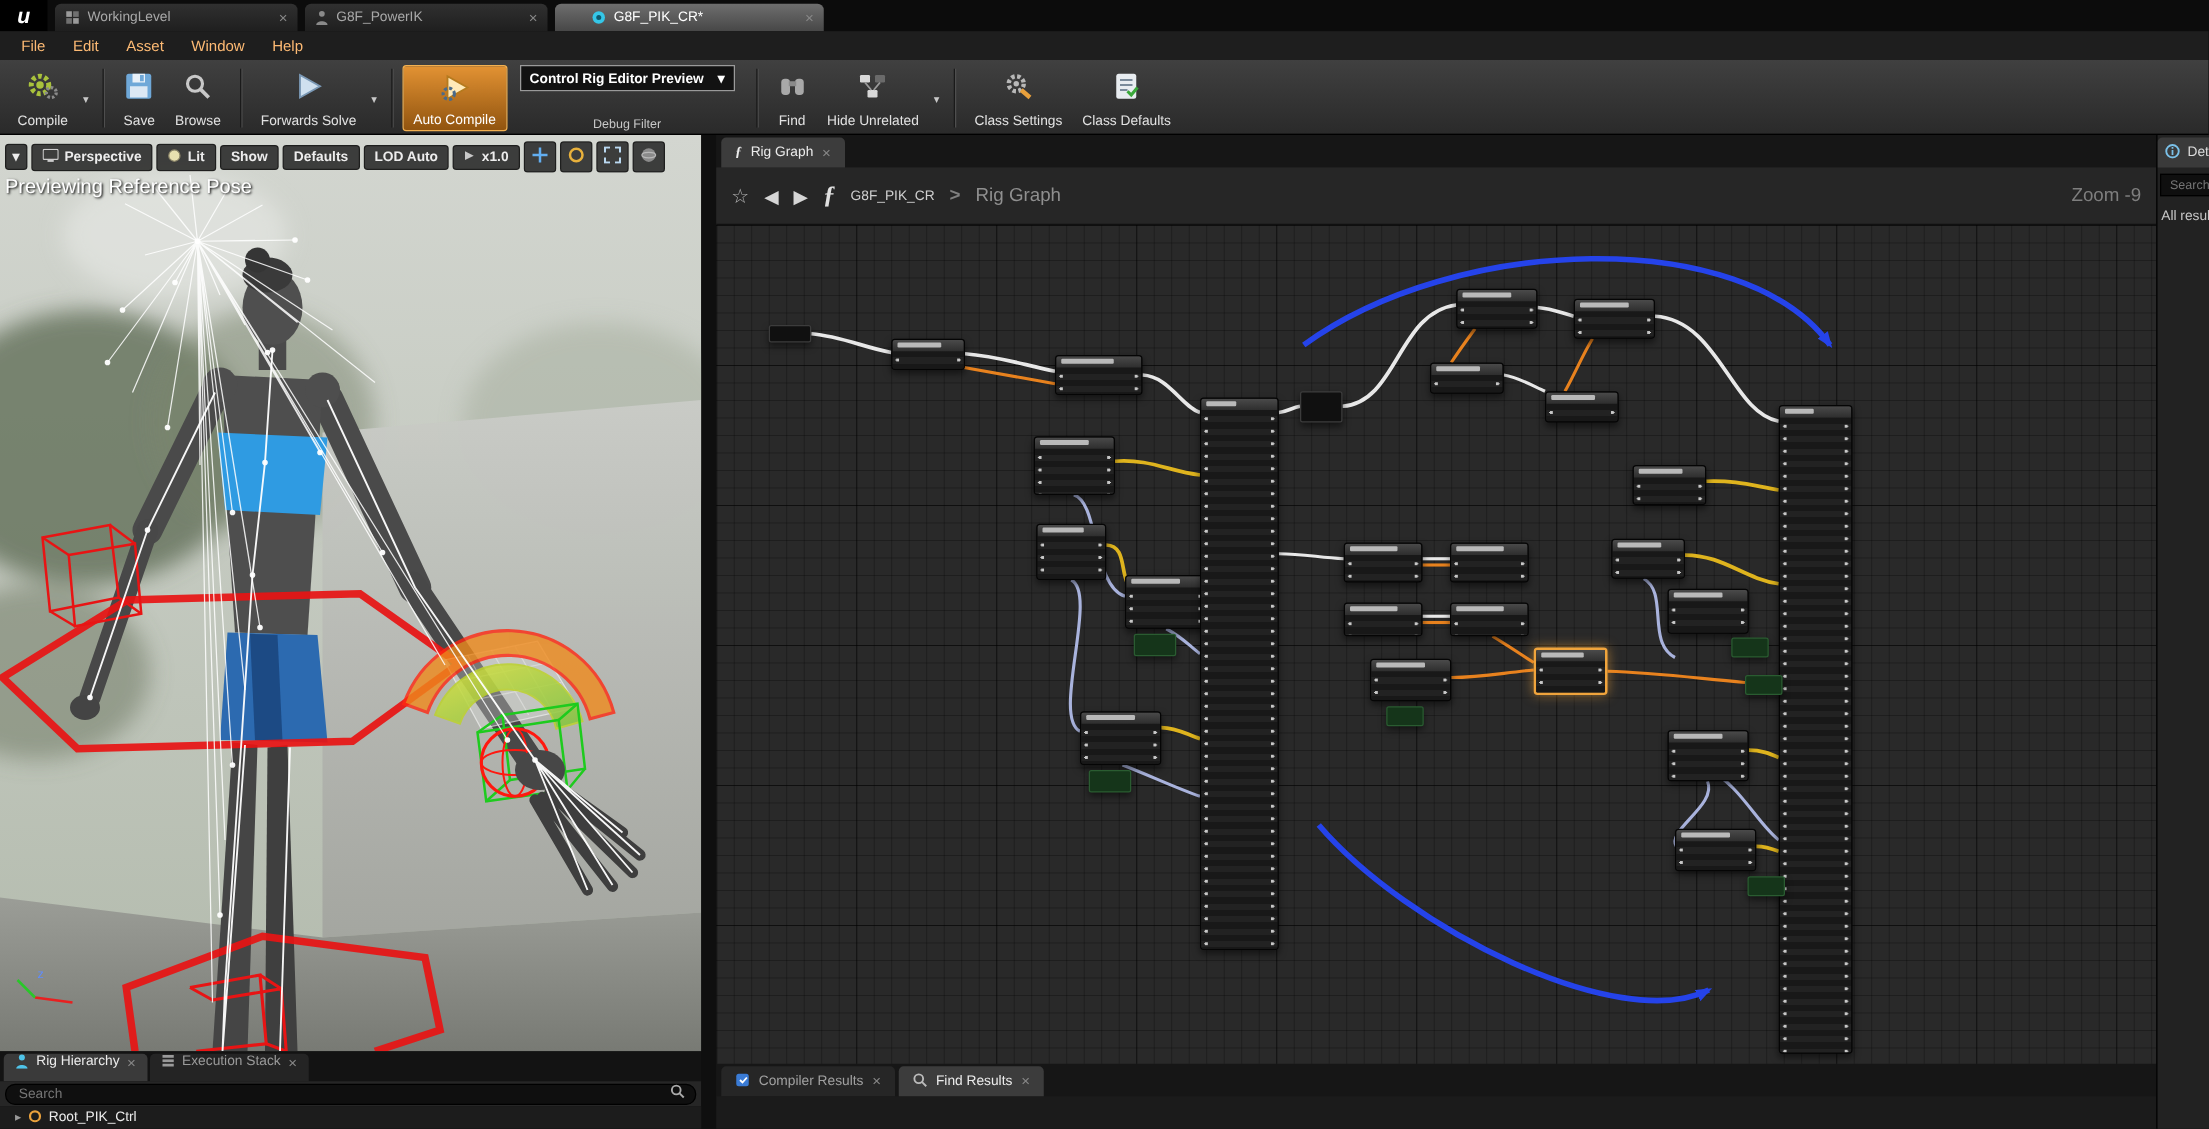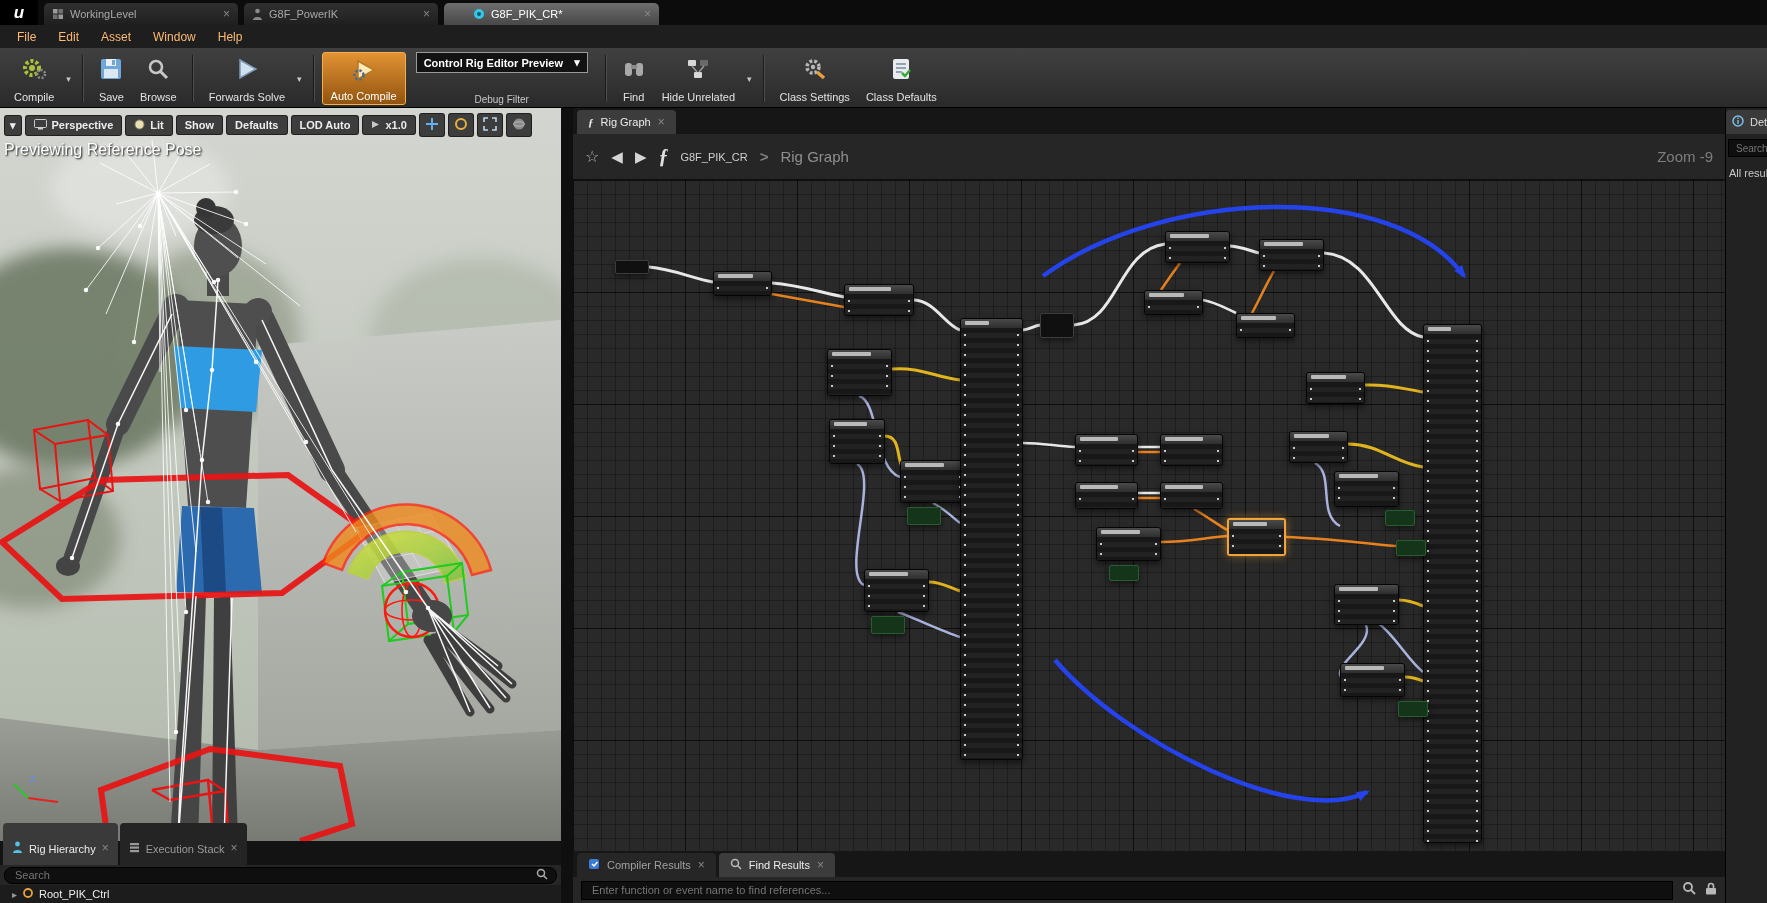--- a/index.html
+++ b/index.html
@@ -34,21 +34,21 @@
   .combo-label{font-size:10px;color:#c8c8c8;margin-top:3px;}
   
   .viewport{position:absolute;left:0;top:108px;width:561px;height:733px;overflow:hidden;background:#9aa094;}
   .vp-toolbar{position:absolute;left:4px;top:5px;right:2px;display:flex;gap:3px;z-index:6;align-items:center;}
   .vbtn{background:rgba(18,18,18,.78);border:1px solid rgba(0,0,0,.5);border-radius:3px;color:#ededed;
         font-size:11px;font-weight:bold;padding:3px 8px;display:flex;align-items:center;gap:5px;white-space:nowrap;}
   .vbtn.iconic{padding:3px 5px;}
   .vp-overlay{position:absolute;left:4px;top:33px;z-index:6;color:#fff;font-size:16px;text-shadow:1px 1px 2px #000;}
   
   .lb-tabs{position:absolute;left:0;top:841px;width:561px;height:24px;background:#131313;display:flex;align-items:flex-end;padding-left:3px;gap:2px;box-sizing:border-box;}
-  .ltab{height:22px;display:flex;align-items:flex-end;gap:6px;padding:10px 9px;background:#3a3a3a;border-radius:4px 4px 0 0;color:#ececec;font-size:11px;}
+  .ltab{height:22px;display:flex;align-items:flex-start;gap:6px;padding:0 9px;background:#3a3a3a;border-radius:4px 4px 0 0;color:#ececec;font-size:11px;}
   .ltab.inactive{background:#242424;color:#9a9a9a;}
   .lb-search{position:absolute;left:0;top:865px;width:561px;height:20px;background:#262626;display:flex;align-items:center;padding:0 4px;box-sizing:border-box;}
   .searchbox{flex:1;height:15px;background:#0f0f0f;border:1px solid #000;border-radius:8px;display:flex;align-items:center;padding:0 8px;gap:6px;}
   .searchbox input{flex:1;background:transparent;border:none;outline:none;color:#999;font-size:11px;font-family:"Liberation Sans",sans-serif;}
   .lb-list{position:absolute;left:0;top:885px;width:561px;height:18px;background:#1c1c1c;display:flex;align-items:center;padding-left:12px;gap:6px;color:#ececec;font-size:11px;}
   .expander{color:#999;font-size:10px;}
   
   .gpanel{position:absolute;left:573px;top:108px;width:1152px;height:795px;background:#1b1b1b;}
   .gtabs{height:26px;background:#161616;display:flex;align-items:flex-end;padding-left:4px;}
   .gtab{height:24px;background:#3c3c3c;border-radius:4px 4px 0 0;display:flex;align-items:center;gap:7px;padding:0 11px;color:#ececec;font-size:11px;}
@@ -620,33 +620,20 @@
       </div>
       <div class="gtab">
         <span><svg width="12" height="12">
               <circle cx="5" cy="5" r="3.5" fill="none" stroke="#bbb" stroke-width="1.5"></circle>
               <line x1="7.5" y1="7.5" x2="11" y2="11" stroke="#bbb" stroke-width="1.5"></line>
             </svg></span>
         <span>Find Results</span>
         <span class="tabclose">×</span>
       </div>
     </div>
-    <div class="gsearch">
-      <div class="gsearch-input">
-        <input placeholder="Enter function or event name to find references..." style="">
-      </div>
-      <span><svg width="14" height="14">
-            <circle cx="6" cy="6" r="4" fill="none" stroke="#b8b8b8" stroke-width="1.8"></circle>
-            <line x1="9" y1="9" x2="13" y2="13" stroke="#b8b8b8" stroke-width="1.8"></line>
-          </svg></span>
-      <span><svg width="12" height="13">
-            <rect x="1" y="6" width="10" height="6.5" rx="1" fill="#b8b8b8"></rect>
-            <path d="M3.5 6 V4 a2.5 2.5 0 0 1 5 0 V6" fill="none" stroke="#b8b8b8" stroke-width="1.6"></path>
-          </svg></span>
-    </div>
   </div>
 
   <div class="dpanel">
     <div class="dtab">
       <span><svg width="12" height="12">
             <circle cx="6" cy="6" r="5" fill="none" stroke="#7ac0e8" stroke-width="1.5"></circle>
             <rect x="5.3" y="5" width="1.4" height="4" fill="#7ac0e8"></rect>
             <rect x="5.3" y="2.6" width="1.4" height="1.4" fill="#7ac0e8"></rect>
           </svg></span>
       <span>Detail</span>

